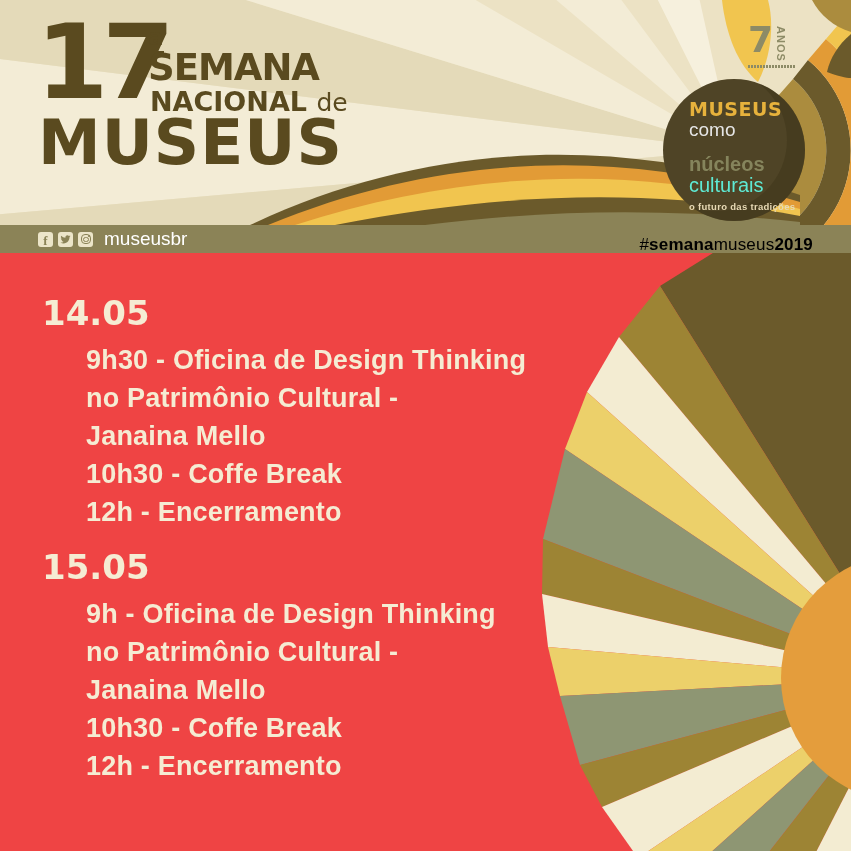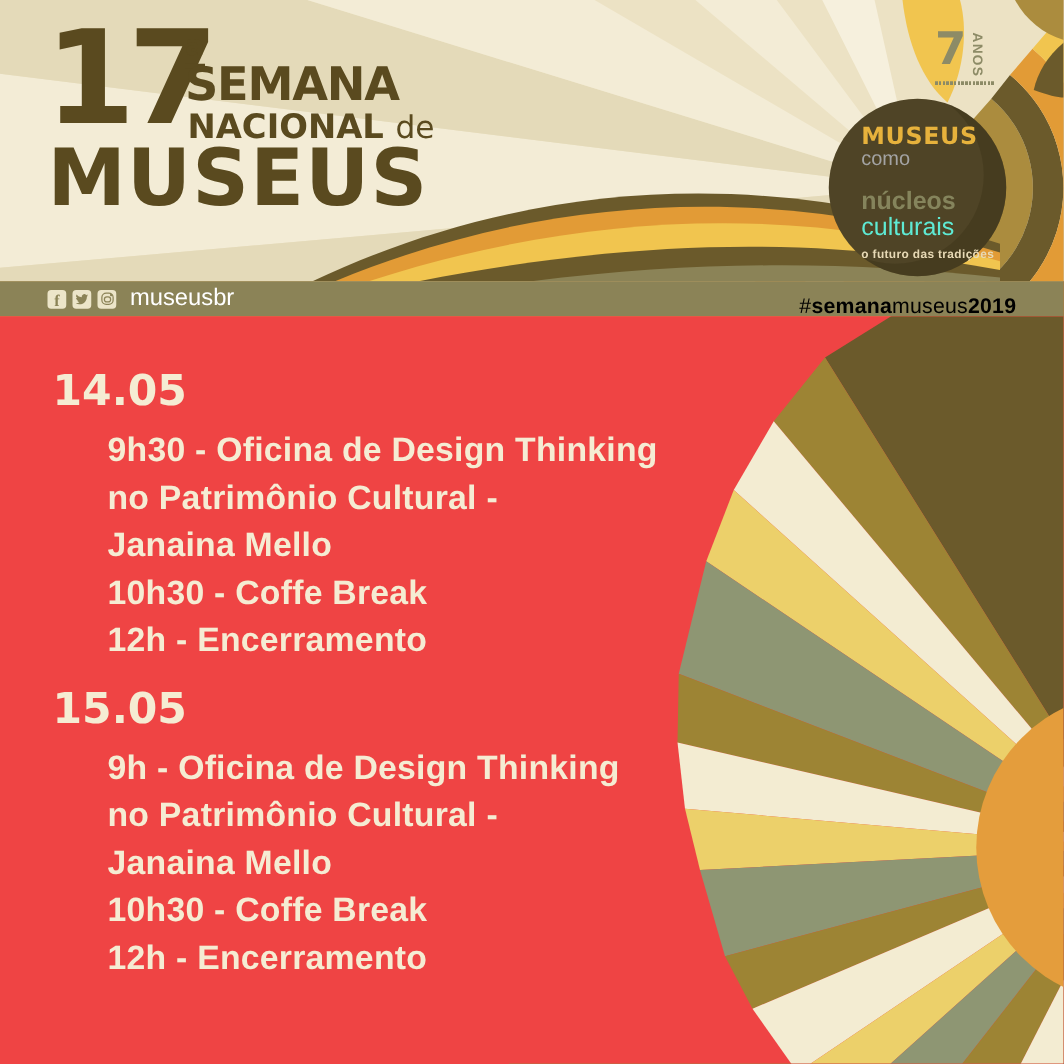--- a/index.html
+++ b/index.html
@@ -24,21 +24,21 @@
   .anniv-10{font-size:36px;line-height:0.9;font-weight:800;font-family:"DejaVu Sans",sans-serif;}
   .anniv-anos{writing-mode:vertical-rl;font-size:11px;font-weight:800;letter-spacing:1px;margin-left:2px;margin-top:2px;}
   .anniv-fineprint{width:48px;height:3px;margin-top:3px;
     background:repeating-linear-gradient(90deg,#8d8b66 0 2px,transparent 2px 3px);}
   
   .theme-badge{position:absolute;left:663px;top:79px;width:142px;height:142px;border-radius:50%;
     background:#4f4426;box-shadow:inset -18px -10px 0 rgba(60,50,25,.45);
     padding:0;box-sizing:border-box;}
   .tb-inner{padding:21px 0 0 26px;line-height:1.0;}
   .tb-museus{font-size:19px;font-weight:800;letter-spacing:.5px;color:#e7b23c;font-family:"DejaVu Sans",sans-serif;}
-  .tb-como{font-size:16px;color:#a3a3a3;margin-top:1px;}
+  .tb-como{font-size:19px;color:#e5e5e5;margin-top:1px;}
   .tb-nucleos{font-size:20px;font-weight:700;color:#85845c;margin-top:15px;}
   .tb-culturais{font-size:20px;color:#5eead4;margin-top:1px;}
   .tb-futuro{font-size:9.5px;font-weight:700;color:#e7d9b5;margin-top:7px;letter-spacing:.3px;}
   
   .social-bar{position:absolute;left:0;top:225px;width:851px;height:28px;background:#8b8357;
     display:flex;align-items:center;justify-content:space-between;box-sizing:border-box;padding:0 38px;}
   .sb-left{display:flex;align-items:center;gap:5px;}
   .sb-icon{width:15px;height:15px;border-radius:3px;background:#ece5c9;position:relative;
     display:flex;align-items:center;justify-content:center;}
   .sb-fb span{font-family:"Liberation Serif",serif;font-weight:700;font-size:13px;color:#8b8357;line-height:1;margin-top:2px;}

